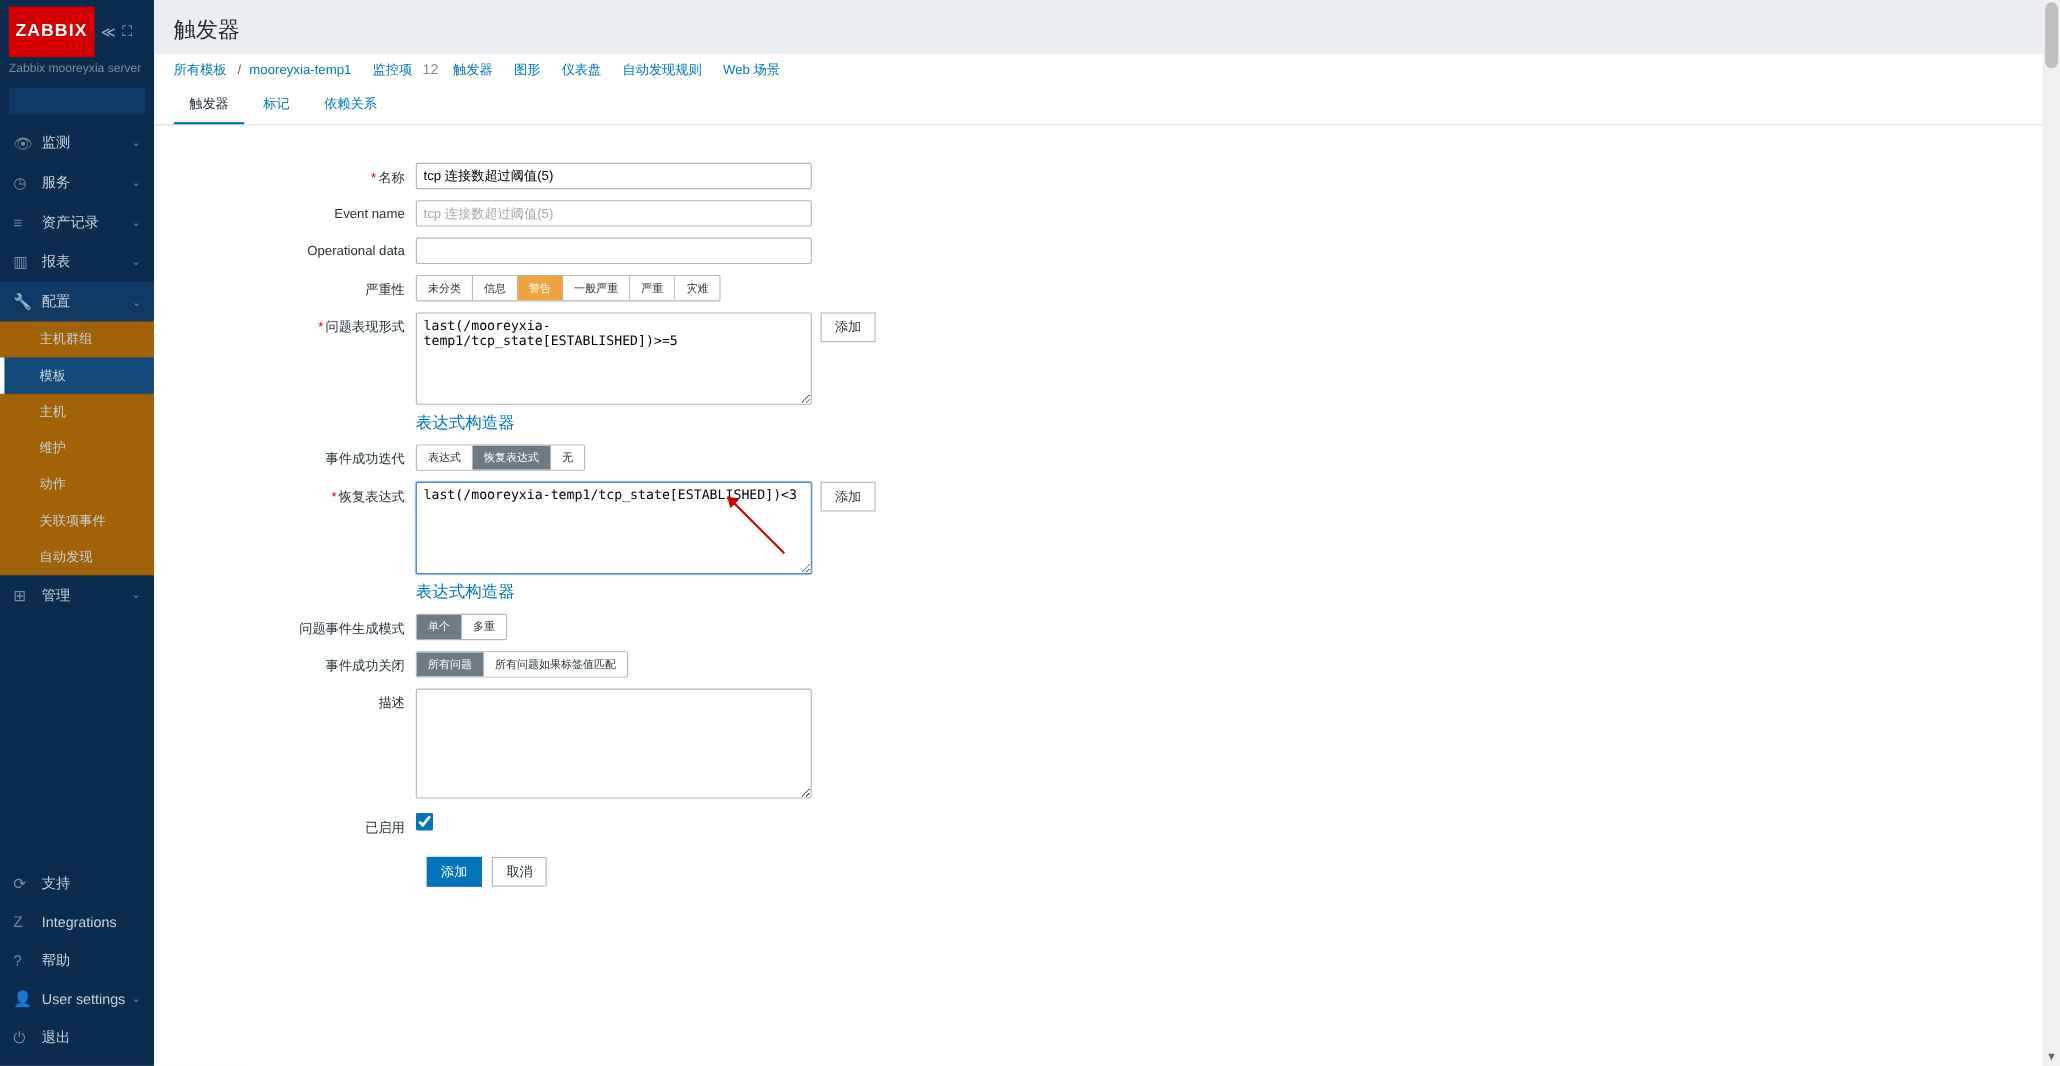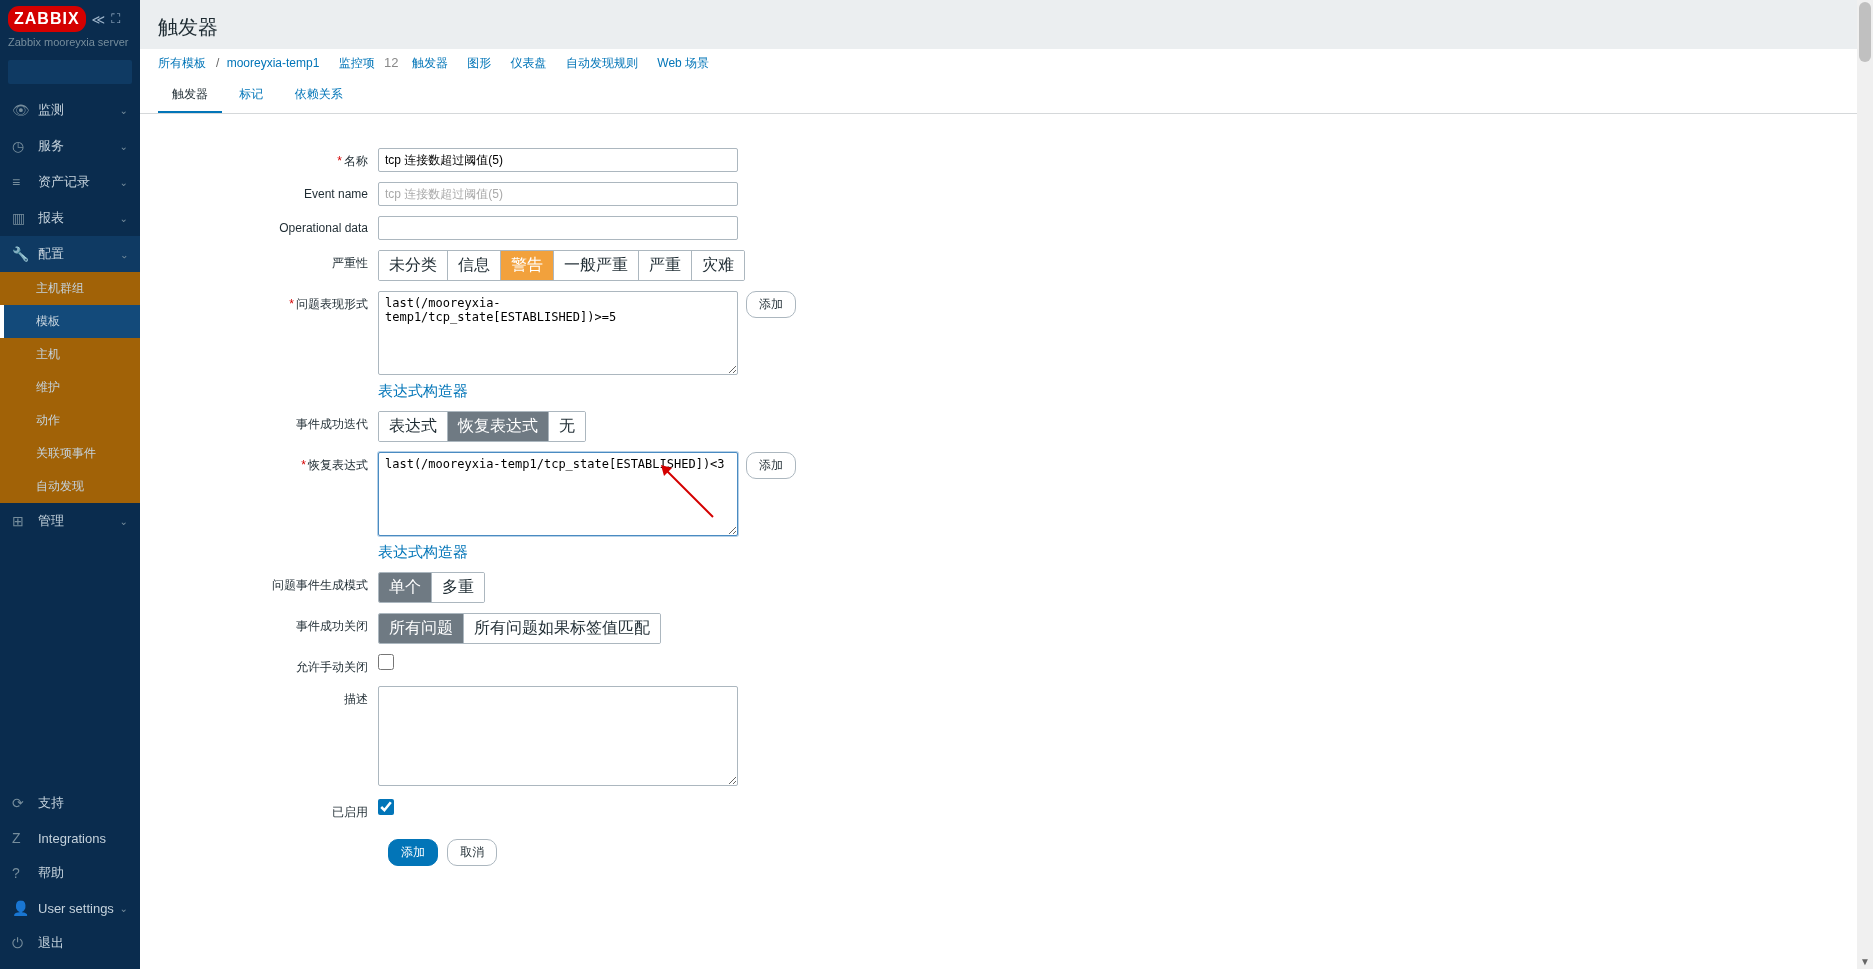--- a/index.html
+++ b/index.html
@@ -1,21 +1,21 @@
 <!DOCTYPE html>
 <html><head>
 <meta charset="utf-8">
 <style>
 * { box-sizing: border-box; margin: 0; padding: 0; }
 body { font-family: Arial, "Helvetica Neue", Helvetica, sans-serif; font-size: 12px; background: #ebeef0; color: #1f2c33; overflow: hidden; }
 .app { display: flex; height: 969px; width: 1873px; }
 .sidebar { width: 140px; background: #0a2c4e; color: #fff; display: flex; flex-direction: column; position: relative; }
 .sidebar-top { padding: 6px 8px 4px; }
 .logo-row { display: flex; align-items: center; gap: 6px; }
-.logo { background: #d40000; color: #fff; font-weight: bold; font-size: 16px; padding: 4px 6px; letter-spacing: 1px; border-radius: 11px; }
+.logo { background: #d40000; color: #fff; font-weight: bold; font-size: 16px; padding: 14px 6px; letter-spacing: 1px; }
 .collapse-icon, .fullscreen-icon { color: #9cb3c9; font-size: 13px; cursor: pointer; }
 .server-name { color: #768d9c; font-size: 11px; margin-top: 4px; }
 .search-box { margin: 8px; background: #0f3a63; display: flex; align-items: center; padding: 4px 6px; border-radius: 2px; }
 .search-input { flex: 1; background: transparent; border: none; color: #fff; outline: none; font-size: 12px; }
 .search-icon { color: #9cb3c9; font-size: 14px; }
 .nav { flex: 1; overflow-y: auto; }
 .nav-item { display: flex; align-items: center; padding: 9px 12px; color: #c5d2dc; cursor: pointer; position: relative; }
 .nav-icon { width: 18px; margin-right: 8px; font-size: 14px; color: #768d9c; }
 .nav-label { flex: 1; font-size: 13px; }
 .nav-chevron { color: #768d9c; font-size: 10px; }
@@ -39,25 +39,25 @@
 .form-panel { background: #fff; margin: 0 18px 18px; padding: 34px 20px 24px; }
 .form-row { display: flex; align-items: flex-start; margin-bottom: 10px; }
 .form-label { width: 200px; text-align: right; padding-right: 10px; padding-top: 5px; color: #1f2c33; font-size: 12px; }
 .form-label .req { color: #d40000; margin-right: 2px; }
 .form-field { flex: 0 0 auto; }
 .text-input, .textarea { width: 360px; padding: 4px 6px; border: 1px solid #acb7bf; border-radius: 2px; font-size: 12px; font-family: inherit; }
 .text-input::placeholder { color: #aaa; }
 .textarea { height: 84px; resize: both; font-family: monospace; }
 .textarea.border-blue { border-color: #4a8bc2; box-shadow: 0 0 0 1px rgba(74,139,194,0.4); }
 .btn-group { display: inline-flex; border: 1px solid #acb7bf; border-radius: 2px; overflow: hidden; }
-.btn-group .seg { padding: 4px 10px; font-size: 16px; background: #fff; color: #1f2c33; cursor: pointer; border-right: 1px solid #acb7bf; }
+.btn-group .seg { padding: 4px 10px; font-size: 10px; background: #fff; color: #1f2c33; cursor: pointer; border-right: 1px solid #acb7bf; }
 .btn-group .seg:last-child { border-right: none; }
 .btn-group .seg.active-orange { background: #f2a13c; color: #fff; }
 .btn-group .seg.active-gray { background: #6f7a83; color: #fff; }
-.btn { padding: 4px 12px; border: 1px solid #acb7bf; background: #fff; color: #1f2c33; border-radius: 10px; cursor: pointer; font-size: 12px; }
+.btn { padding: 4px 12px; border: 1px solid #acb7bf; background: #fff; color: #1f2c33; border-radius: 0; cursor: pointer; font-size: 12px; }
 .btn-primary { background: #0275b8; border-color: #0275b8; color: #fff; }
 .add-btn-col { margin-left: 8px; }
 .link-small { color: #0275b8; font-size: 15px; cursor: pointer; display: inline-block; margin-top: 4px; }
 .checkbox { width: 16px; height: 16px; accent-color: #0275b8; }
 .footer-actions { padding-left: 210px; margin-top: 18px; }
 .footer-actions .btn { margin-right: 6px; }
 .scrollbar-right { position: absolute; right: 0; top: 0; bottom: 0; width: 16px; background: #f0f0f0; }
 .scrollbar-thumb { position: absolute; right: 2px; top: 2px; width: 12px; height: 60px; background: #c0c0c0; border-radius: 6px; }
 .scrollbar-arrow { position: absolute; width: 16px; height: 16px; display: flex; align-items: center; justify-content: center; color: #666; font-size: 10px; }
 .arrow-annotation { position: absolute; pointer-events: none; }
@@ -247,24 +247,20 @@
       <div class="form-row">
         <div class="form-label">事件成功关闭</div>
         <div class="form-field">
           <div class="btn-group">
             <span class="seg active-gray">所有问题</span>
             <span class="seg">所有问题如果标签值匹配</span>
           </div>
         </div>
       </div>
 
-      <div class="form-row">
-        <div class="form-label">允许手动关闭</div>
-        <div class="form-field"><input type="checkbox" class="checkbox" style=""></div>
-      </div>
 
 
       <div class="form-row">
         <div class="form-label">描述</div>
         <div class="form-field"><textarea class="textarea" style="height: 100px;"></textarea></div>
       </div>
 
       <div class="form-row">
         <div class="form-label">已启用</div>
         <div class="form-field"><input type="checkbox" class="checkbox" checked="" style=""></div>

